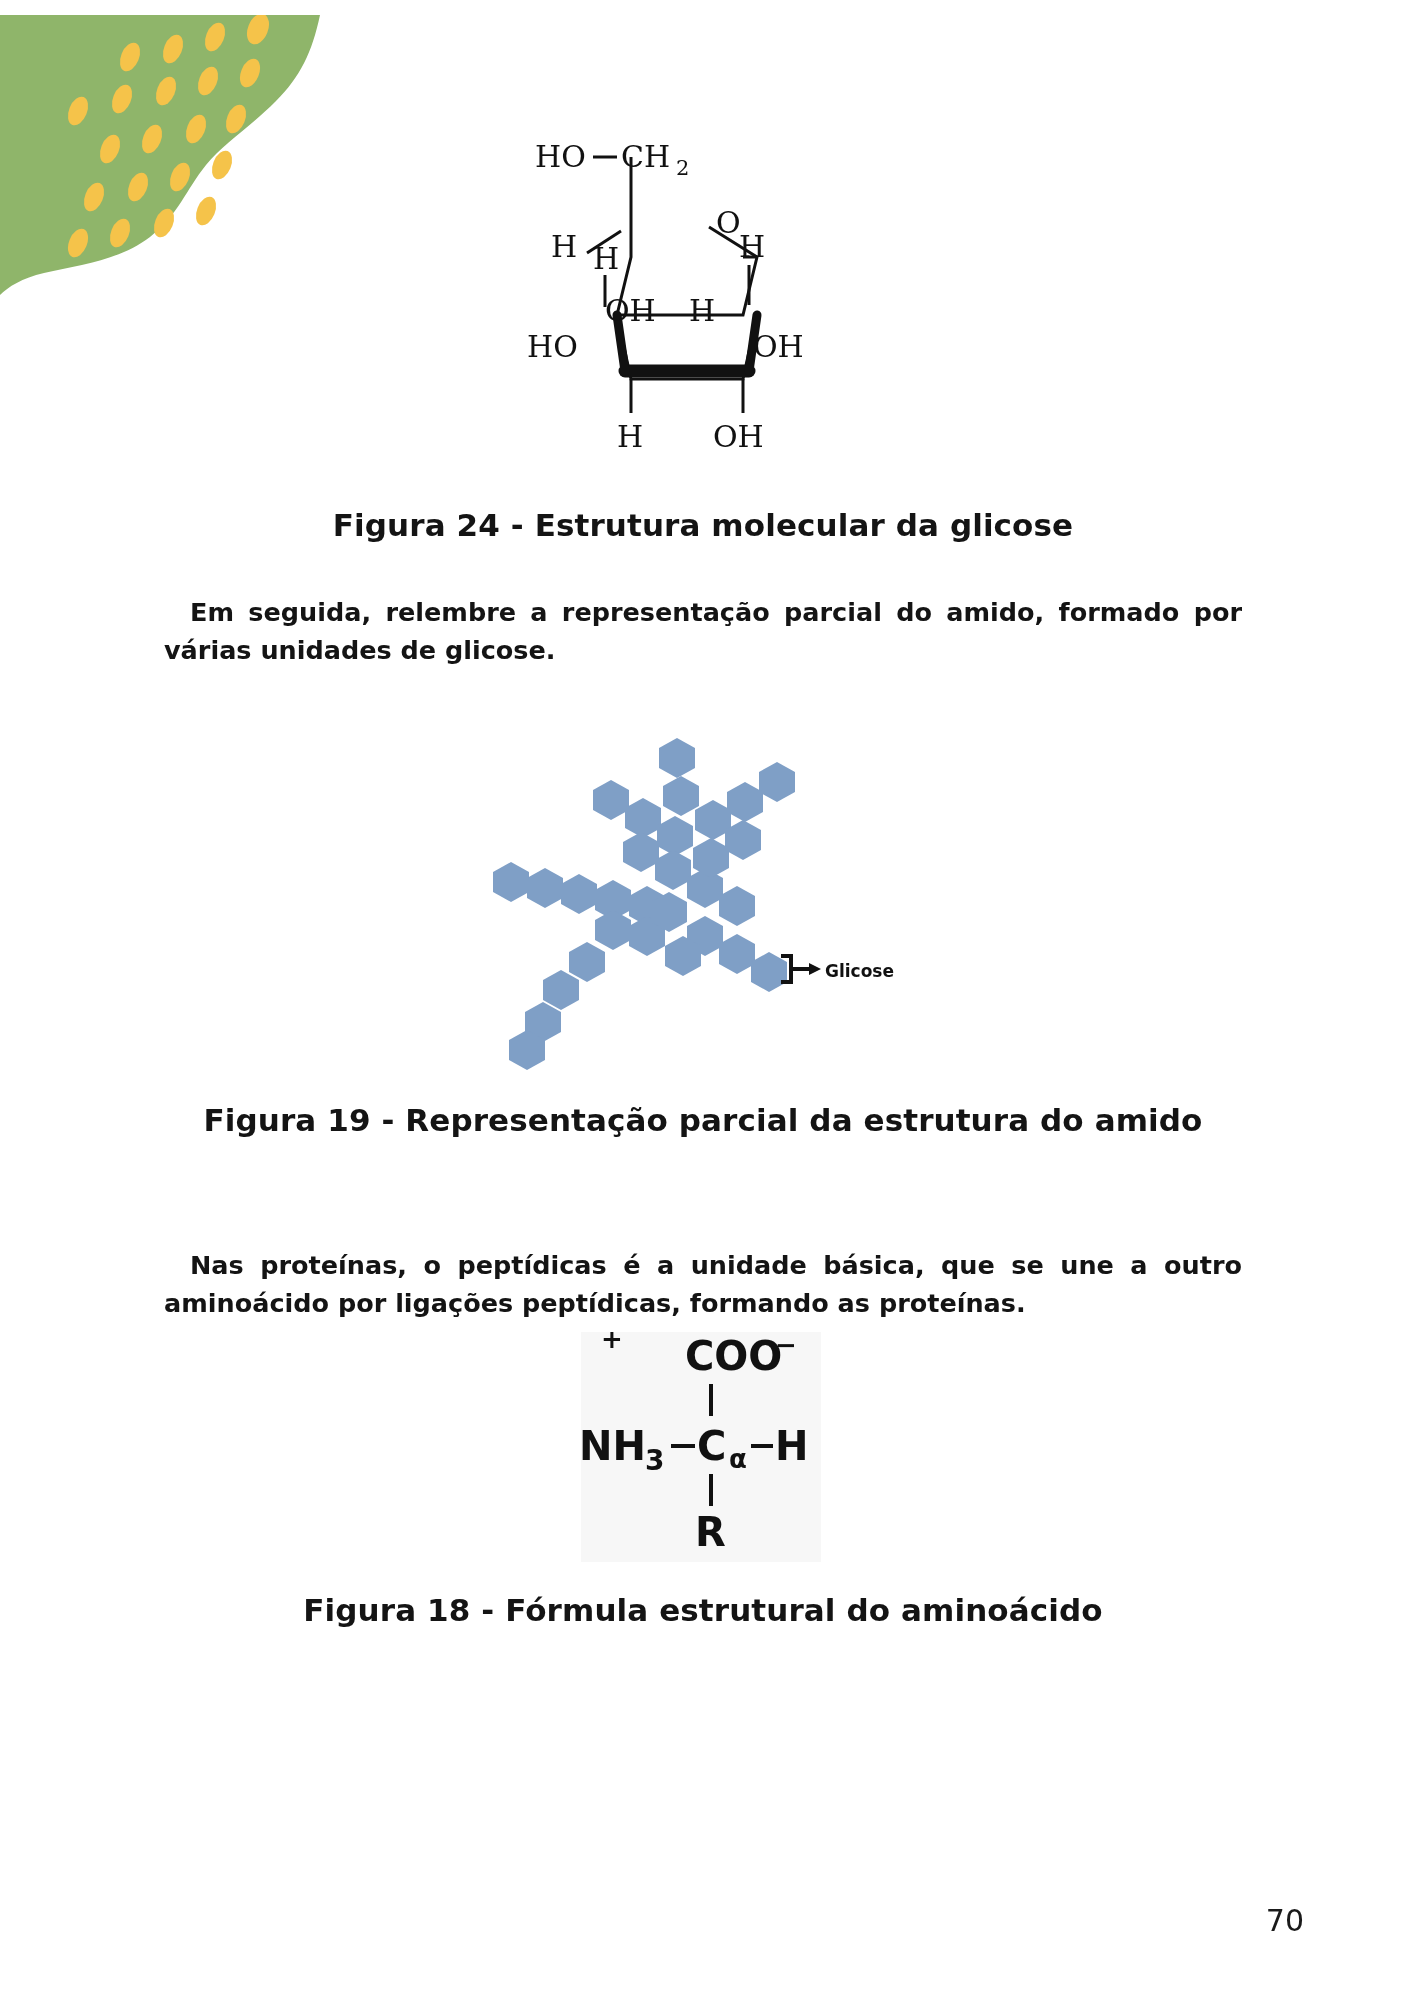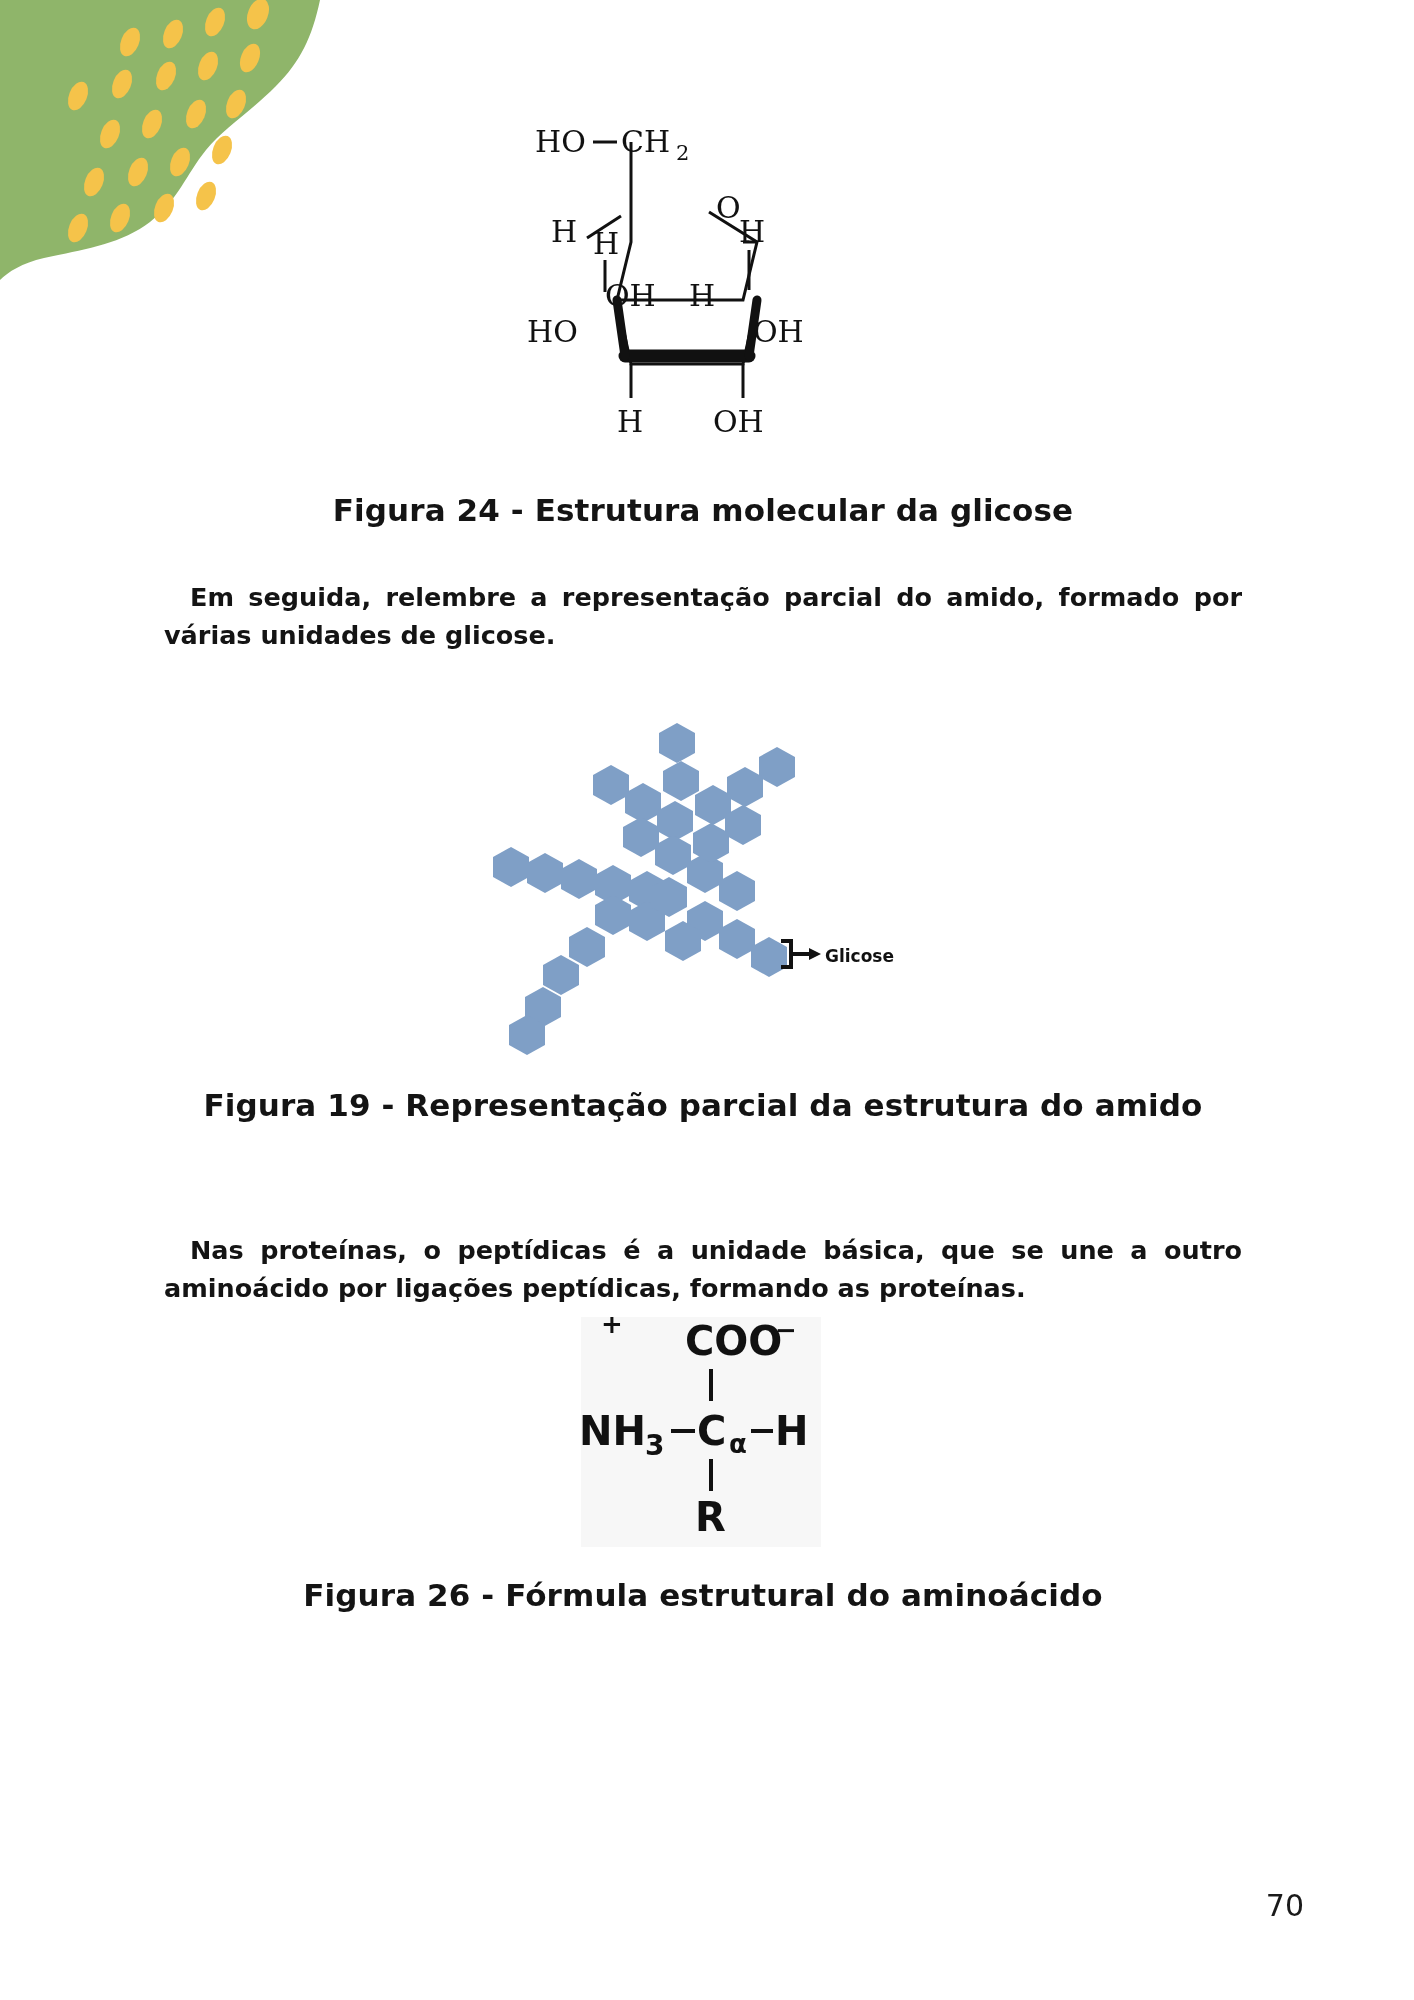--- a/index.html
+++ b/index.html
@@ -22,21 +22,21 @@
     top: 0;
     left: 0;
     width: 330px;
     height: 290px;
     pointer-events: none;
   }
 
   
   .page {
     position: absolute;
-    top: 0;
+    top: 15px;
     left: 0;
     width: 1414px;
     height: 1981px;
   }
 
   .content {
     position: absolute;
     left: 148px;
     top: 120px;
     width: 1110px;
@@ -239,19 +239,19 @@
           <line x1="128" y1="114" x2="152" y2="114" stroke="#111" stroke-width="4"></line>
           <text x="154" y="128" font-size="40">C</text>
           <text x="186" y="136" font-size="26">α</text>
           <line x1="208" y1="114" x2="230" y2="114" stroke="#111" stroke-width="4"></line>
           <text x="232" y="128" font-size="40">H</text>
           <line x1="168" y1="142" x2="168" y2="174" stroke="#111" stroke-width="4"></line>
           <text x="152" y="214" font-size="40">R</text>
         </g>
       </svg>
       <div class="sp-d"></div>
-      <div class="fig-caption">Figura 26 - Fórmula estrutural do aminoácido</div>
+      <div class="fig-caption">Figura 18 - Fórmula estrutural do aminoácido</div>
     </div>
 
   </div>
 
   <div class="page-number">70</div>
 </div>
 
 </body></html>

